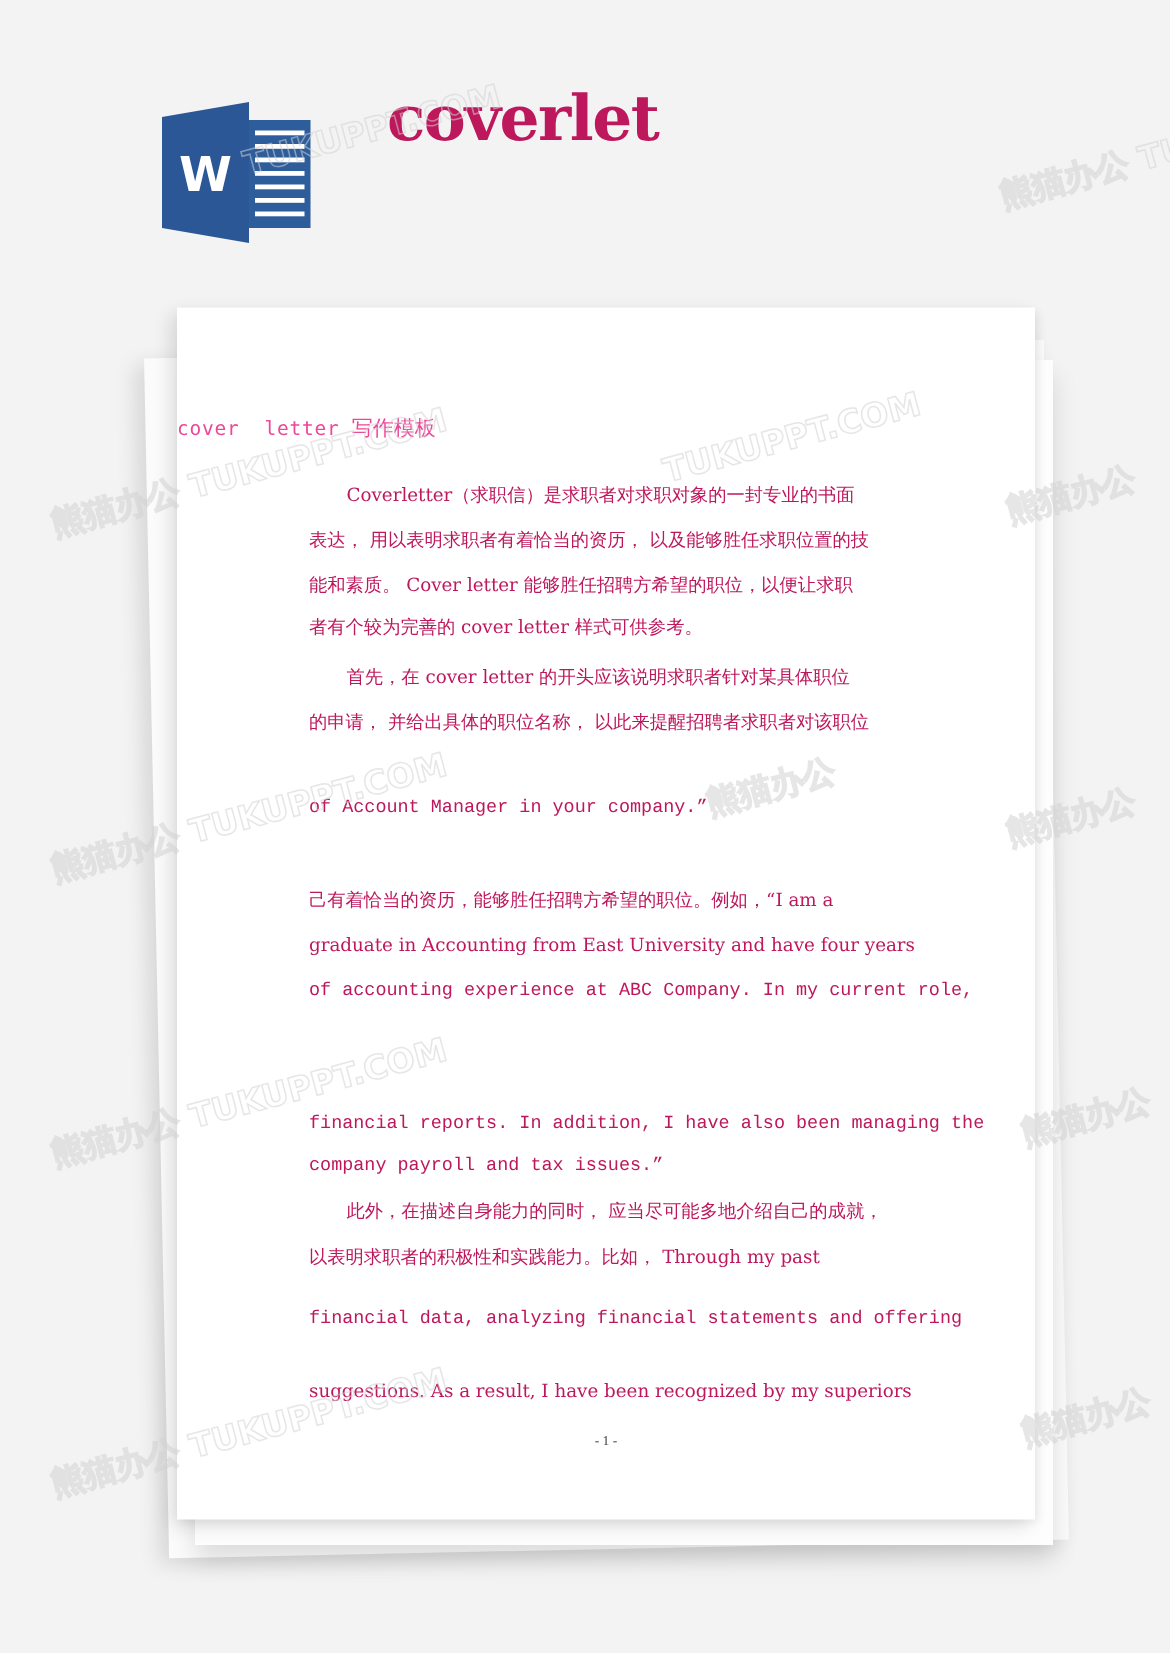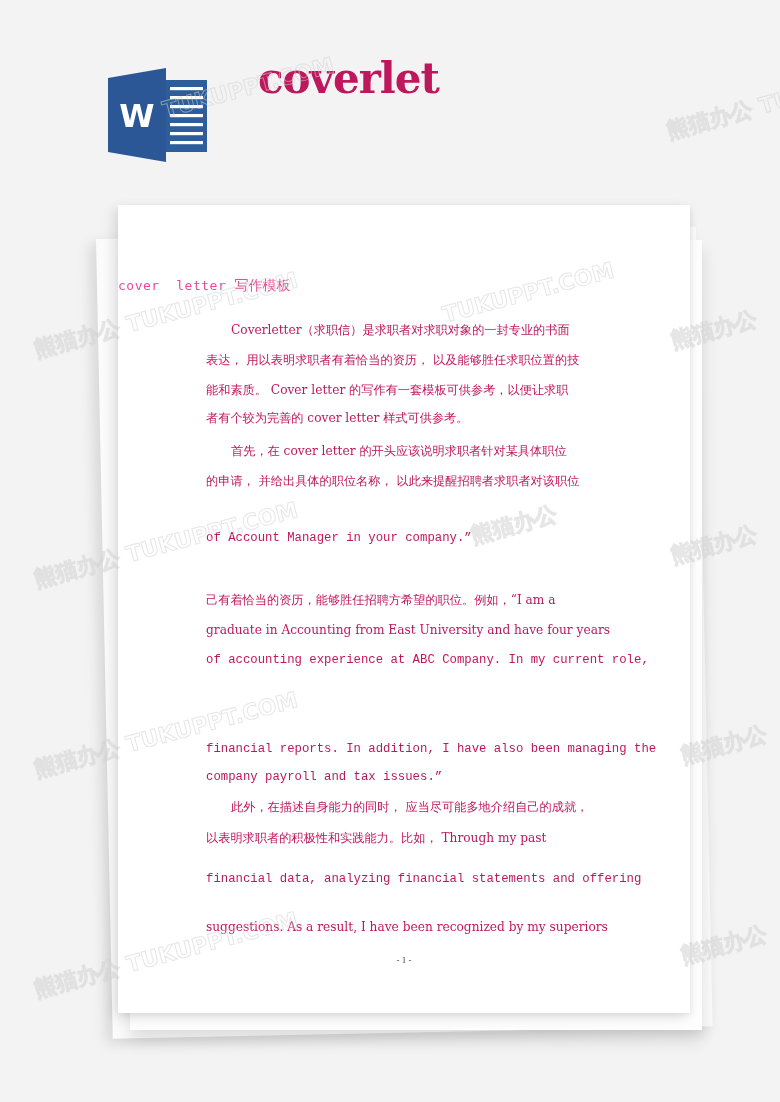--- a/index.html
+++ b/index.html
@@ -82,21 +82,21 @@
 </div>
 
 <div class="paper-back"></div>
 <div class="paper-back2"></div>
 
 <div class="paper-front">
   <div class="doc-title"><span>cover  letter</span> <span class="cn">写作模板</span></div>
 
   <div class="line indent" style="top:115px">Coverletter（求职信）是求职者对求职对象的一封专业的书面</div>
   <div class="line" style="top:145px">表达，  用以表明求职者有着恰当的资历，   以及能够胜任求职位置的技</div>
-  <div class="line" style="top:175px">能和素质。 Cover letter 的写作有一套模板可供参考，以便让求职</div>
+  <div class="line" style="top:175px">能和素质。 Cover letter 能够胜任招聘方希望的职位，以便让求职</div>
   <div class="line" style="top:203px">者有个较为完善的 cover letter 样式可供参考。</div>
 
   <div class="line indent" style="top:236px">首先，在 cover letter 的开头应该说明求职者针对某具体职位</div>
   <div class="line" style="top:266px">的申请，  并给出具体的职位名称，   以此来提醒招聘者求职者对该职位</div>
   <div class="line mono" style="top:323px">of Account Manager in your company.”</div>
 
   <div class="line" style="top:385px">己有着恰当的资历，能够胜任招聘方希望的职位。例如，“I am a</div>
   <div class="line" style="top:415px">graduate in Accounting from East University and have four years</div>
   <div class="line mono" style="top:445px">of accounting experience at ABC Company. In my current role,</div>
   <div class="line mono" style="top:534px">financial reports. In addition, I have also been managing the</div>

